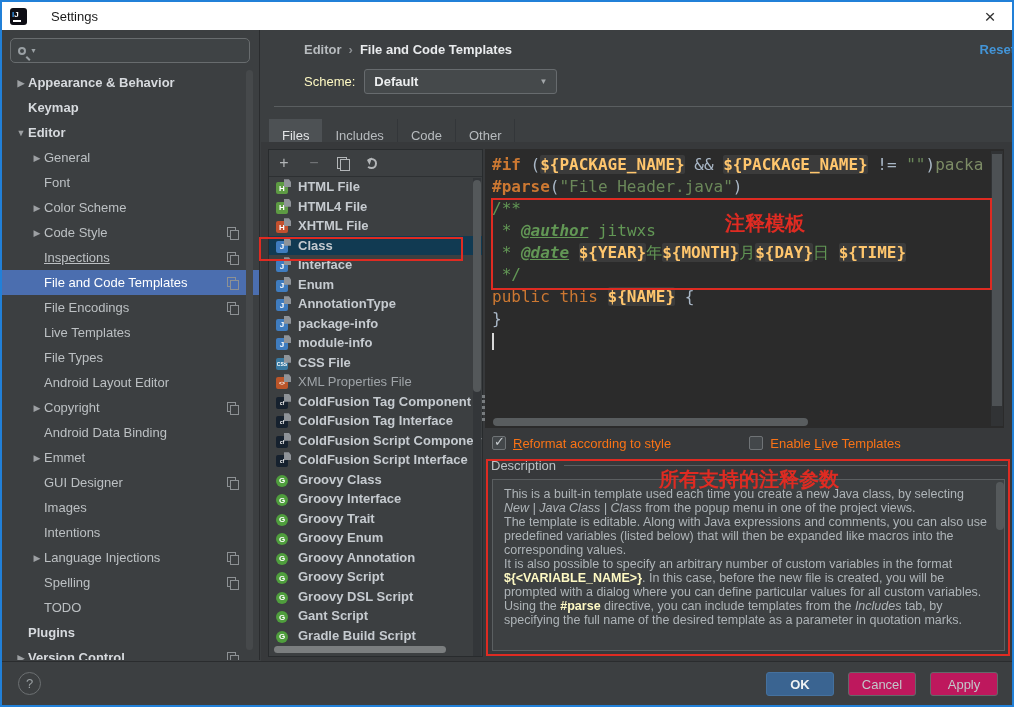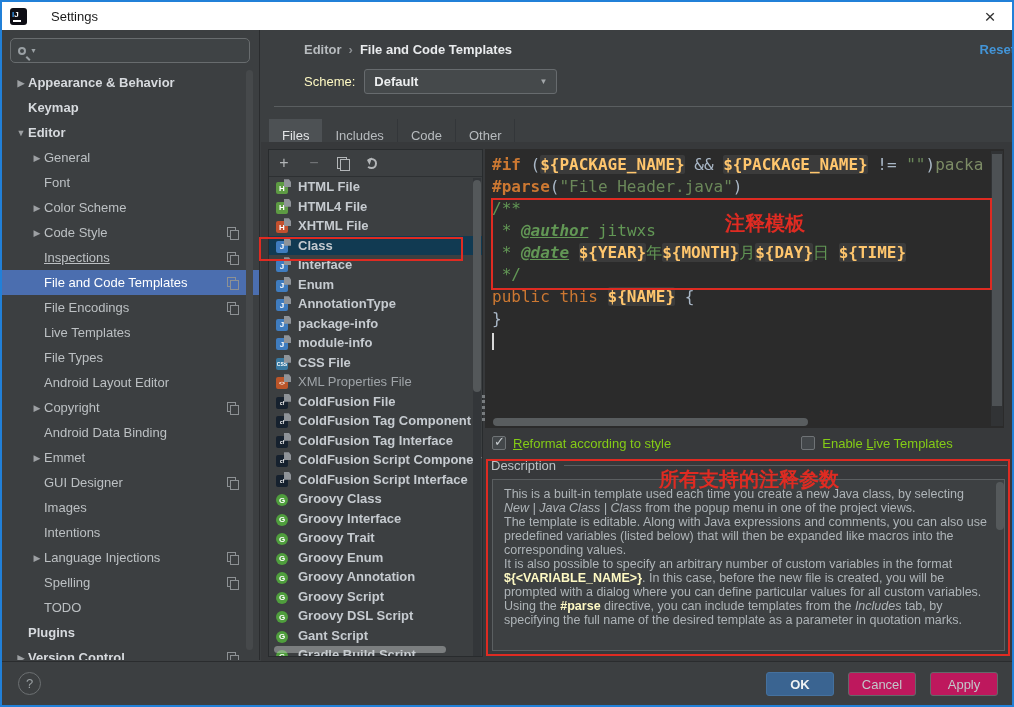--- a/index.html
+++ b/index.html
@@ -87,21 +87,21 @@
   .seg-g { color:#7d8c66; }
   .seg-c { color:#629755; }
   .seg-t { color:#629755; font-weight:bold; font-style:italic; text-decoration:underline; }
   .cursor { display:inline-block; width:2px; height:17px; background:#d8d8d8; vertical-align:middle; }
   .ed-vscroll { position:absolute; left:989px; top:149px; width:12px; height:275px; background:#313335; }
   .ed-vthumb { position:absolute; left:990px; top:152px; width:10px; height:252px; background:#4d5154; }
   .ed-hthumb { position:absolute; left:491px; top:416px; width:315px; height:8px; background:#595d5f; border-radius:4px; }
 
   
   .check-row { position:absolute; left:490px; top:430px; width:515px; height:22px; display:flex; align-items:center; }
-  .cb-item { display:flex; align-items:center; font-size:13px; color:#84cc16; }
+  .cb-item { display:flex; align-items:center; font-size:13px; color:#f97316; }
   .cb-box { width:14px; height:14px; background:#43474a; border:1px solid #6f7376; border-radius:2px; margin-right:7px; position:relative; }
   .cb-box.checked::after { content:"✓"; position:absolute; left:1px; top:-3px; color:#c9cdd0; font-size:13px; }
   .cb-item u { text-decoration:underline; }
 
   
   .desc-panel { position:absolute; left:489px; top:455px; width:516px; height:199px; }
   .desc-title-row { display:flex; align-items:center; height:16px; }
   .desc-title { font-size:13px; color:#bdc1c4; margin-right:8px; }
   .desc-line { flex:1; border-top:1px solid #5a5e60; }
   .desc-body { position:absolute; left:1px; top:22px; width:513px; height:172px; background:#3d4042; border:1px solid #5b5f61; padding:7px 16px 0 11px; font-size:12.5px; line-height:14px; color:#aeb4b8; overflow:hidden; }
@@ -347,27 +347,20 @@
             <span class="fold"></span>
           </span>
           <span>CSS File</span>
         </div>
         <div class="tpl-row plain">
           <span class="tpl-ic">
             <span class="badge small-txt" style="background: rgb(187, 85, 41);">&lt;&gt;</span>
             <span class="fold"></span>
           </span>
           <span>XML Properties File</span>
-        </div>
-        <div class="tpl-row">
-          <span class="tpl-ic">
-            <span class="badge small-txt" style="background: rgb(22, 33, 46);">cf</span>
-            <span class="fold"></span>
-          </span>
-          <span>ColdFusion File</span>
         </div>
         <div class="tpl-row">
           <span class="tpl-ic">
             <span class="badge small-txt" style="background: rgb(22, 33, 46);">cf</span>
             <span class="fold"></span>
           </span>
           <span>ColdFusion Tag Component</span>
         </div>
         <div class="tpl-row">
           <span class="tpl-ic">
@@ -464,21 +457,21 @@
     </div>
   <div class="ed-vscroll"></div>
   <div class="ed-vthumb"></div>
   <div class="ed-hthumb"></div>
 
   <div class="check-row" id="check-row">
       <div class="cb-item" style="position: relative;">
         <span class="cb-box checked"></span>
         <span><u>R</u>eformat according to style</span>
       </div>
-      <div class="cb-item" style="position: relative; margin-left: 98px; padding-left: 32px;">
+      <div class="cb-item" style="position: relative; margin-left: 46px; padding-left: 32px;">
         <span class="cb-box"></span>
         <span>Enable <u>L</u>ive Templates</span>
       </div>
     </div>
 
   <div class="desc-panel">
     <div class="desc-title-row">
       <span class="desc-title">Description</span>
       <span class="desc-line"></span>
     </div>

